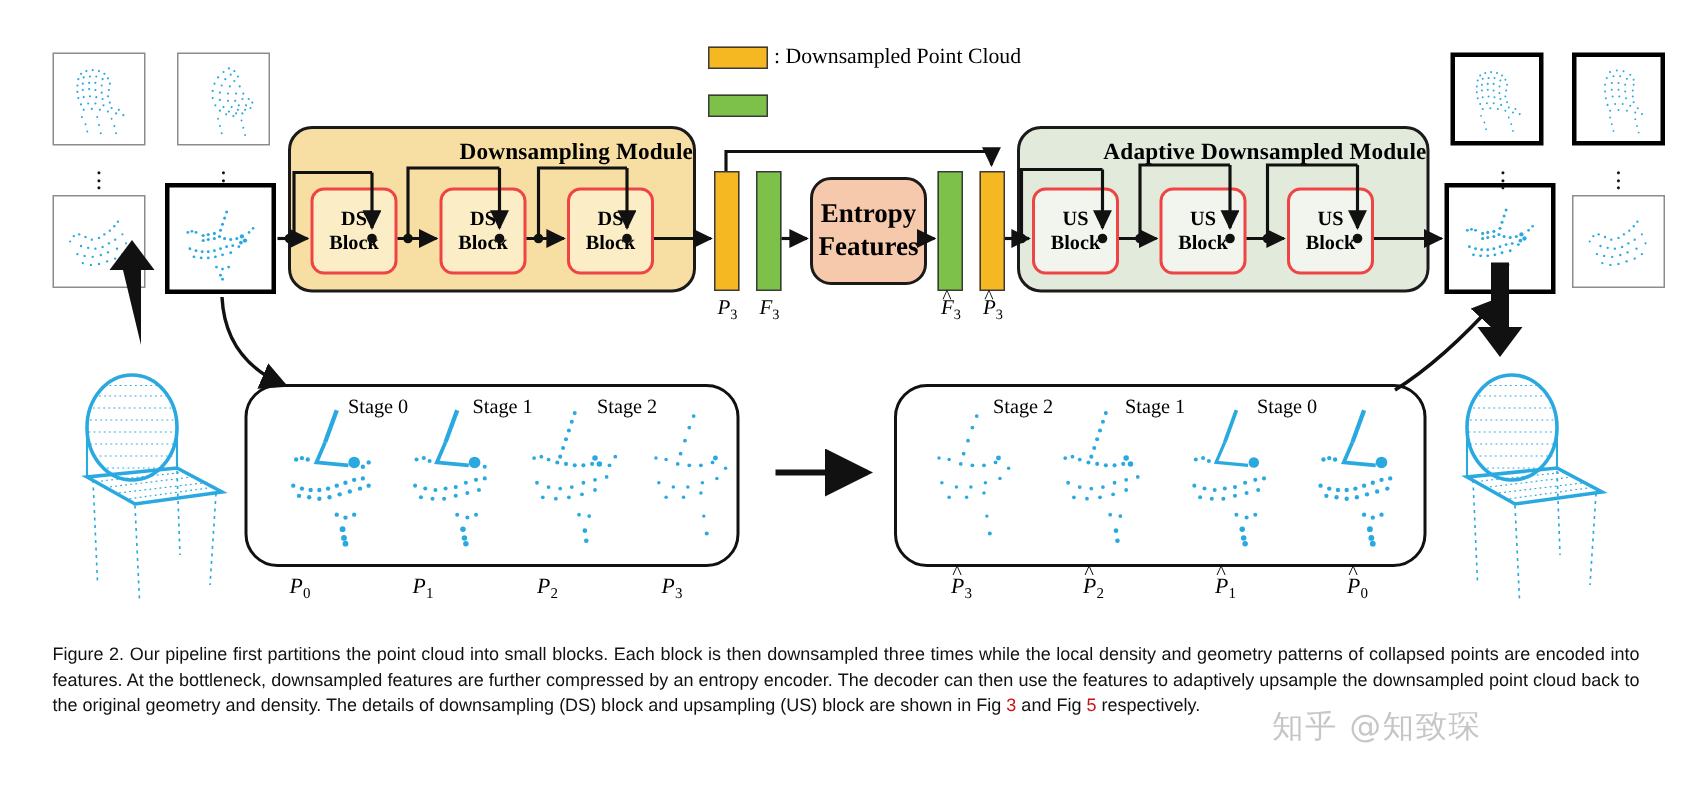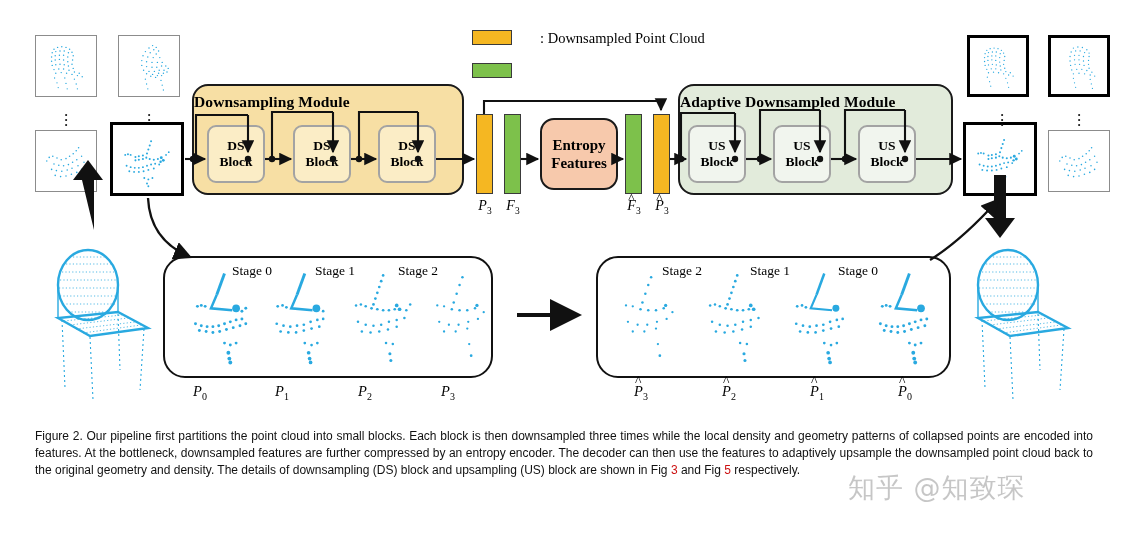--- a/index.html
+++ b/index.html
@@ -16,21 +16,21 @@
     color: #000;
   }
   #figure {
     position: relative;
     width: 1125px;
     height: 536px;
   }
   .abs { position: absolute; }
 
   
-  .legend-row { position: absolute; display: flex; align-items: flex-start; gap: 24px; }
+  .legend-row { position: absolute; display: flex; align-items: center; }
   .legend-swatch {
     width: 40px; height: 15px;
     border: 1.5px solid #3a3a3a;
     box-sizing: border-box;
   }
   .legend-text {
     font-size: 14.5px;
     font-family: "Liberation Serif", serif;
     margin-left: 4px;
     white-space: nowrap;
@@ -39,29 +39,29 @@
   
   .module {
     position: absolute;
     border: 2.2px solid #1a1a1a;
     border-radius: 16px;
     box-sizing: border-box;
   }
   .module-title {
     position: absolute;
     left: 0; right: 0;
-    text-align: left;
+    text-align: right;
     font-weight: bold;
     font-size: 15.5px;
     font-family: "Liberation Serif", serif;
     letter-spacing: 0.1px;
   }
   .inner-block {
     position: absolute;
-    border: 2px solid #a3a3a3;
+    border: 2px solid #ef4444;
     border-radius: 9px;
     box-sizing: border-box;
     display: flex;
     flex-direction: column;
     align-items: center;
     justify-content: center;
     font-weight: bold;
     font-size: 13.5px;
     line-height: 1.18;
     font-family: "Liberation Serif", serif;
@@ -69,21 +69,21 @@
   .entropy-box {
     position: absolute;
     border: 2px solid #1a1a1a;
     border-radius: 14px;
     box-sizing: border-box;
     display: flex;
     flex-direction: column;
     align-items: center;
     justify-content: center;
     font-weight: bold;
-    font-size: 15px;
+    font-size: 18px;
     line-height: 1.2;
     font-family: "Liberation Serif", serif;
   }
 
   
   .bar {
     position: absolute;
     border: 1.6px solid #3a3a3a;
     box-sizing: border-box;
   }
@@ -163,21 +163,21 @@
     color: #111;
   }
   #caption .ref { color: #cc1111; }
 
   
   #watermark {
     position: absolute;
     left: 848px;
     top: 470px;
     font-family: "DejaVu Sans", sans-serif;
-    font-size: 27px;
+    font-size: 21px;
     color: rgba(120,120,120,0.42);
     letter-spacing: 1px;
     white-space: nowrap;
     pointer-events: none;
     user-select: none;
   }
 
   svg.overlay {
     position: absolute;
     left: 0; top: 0;

